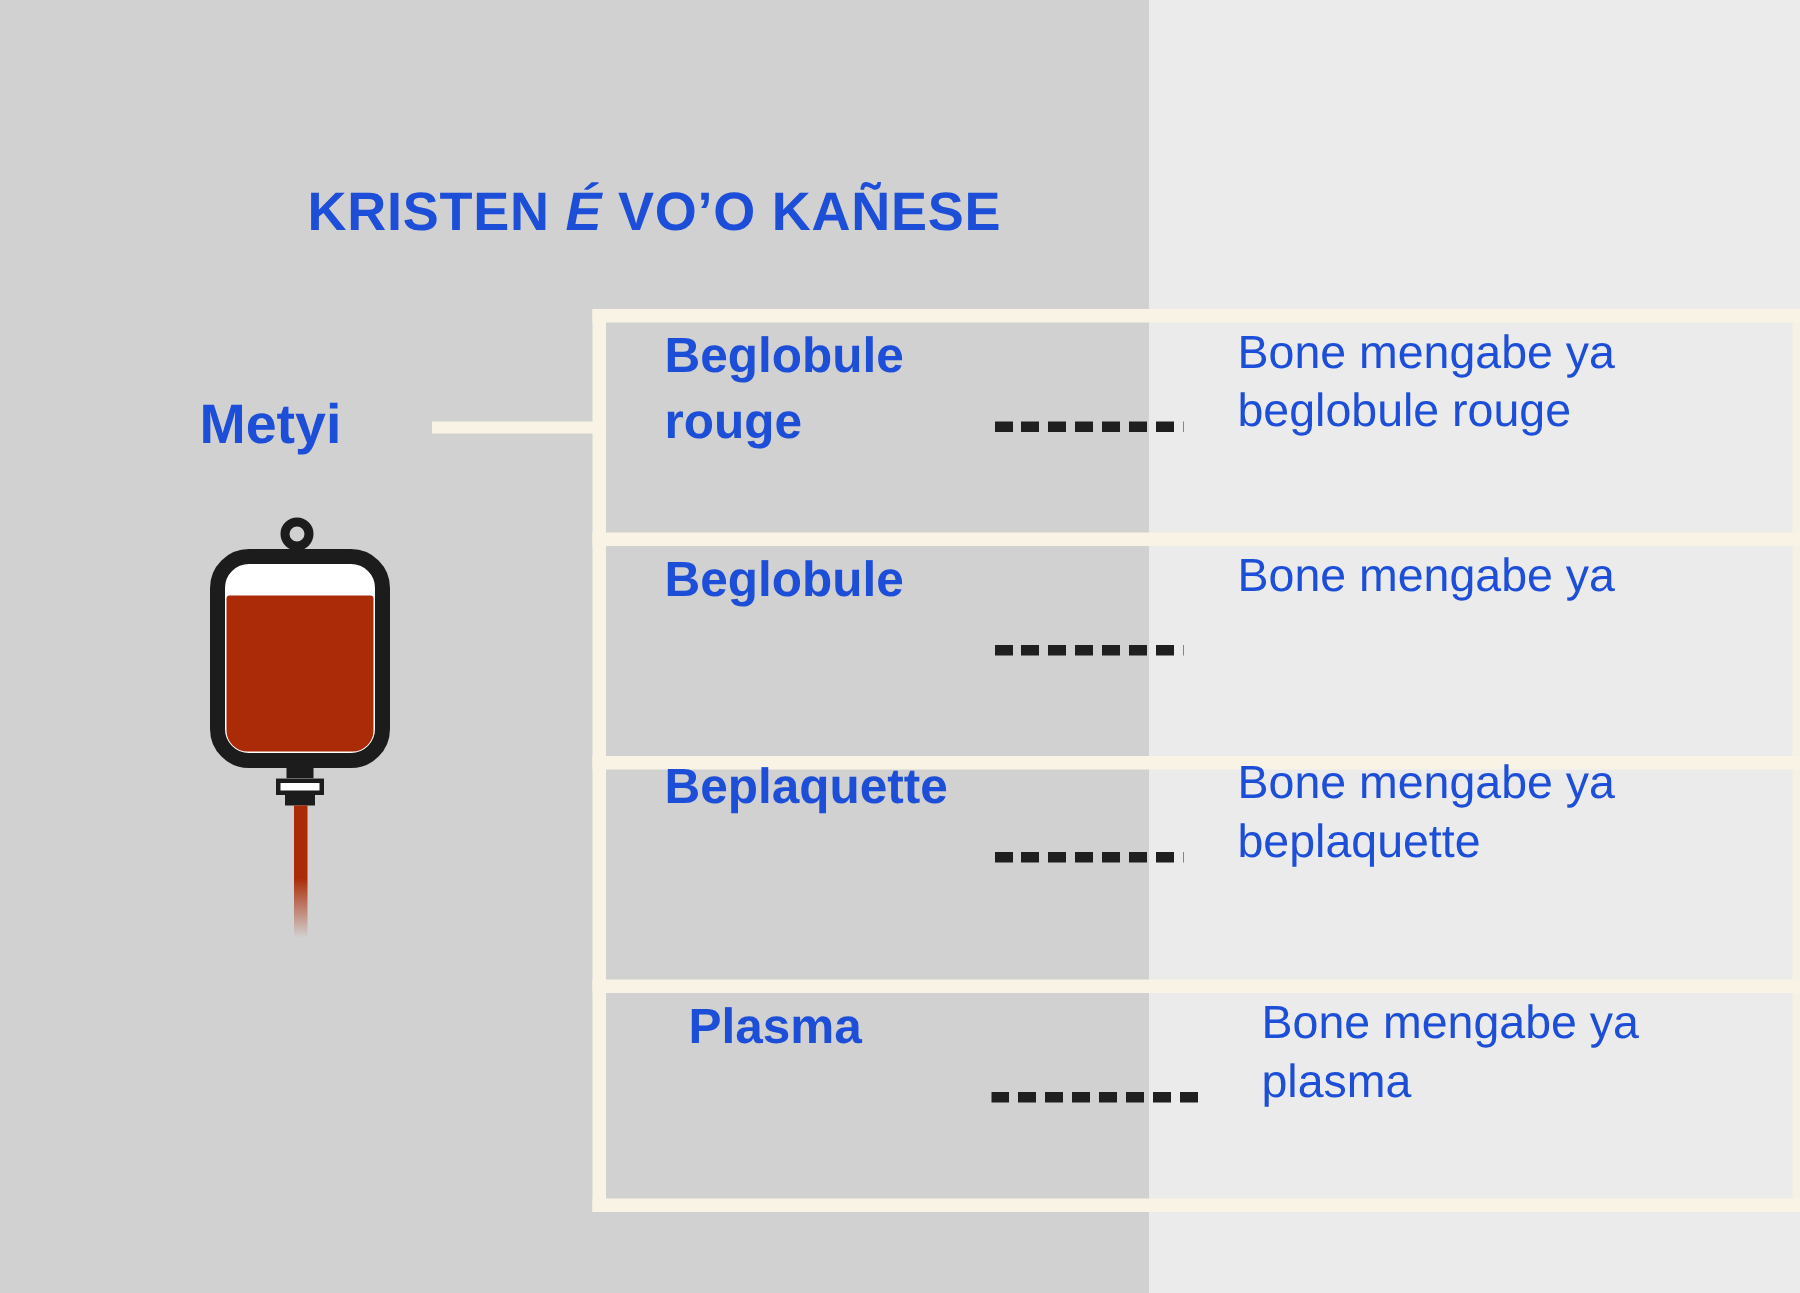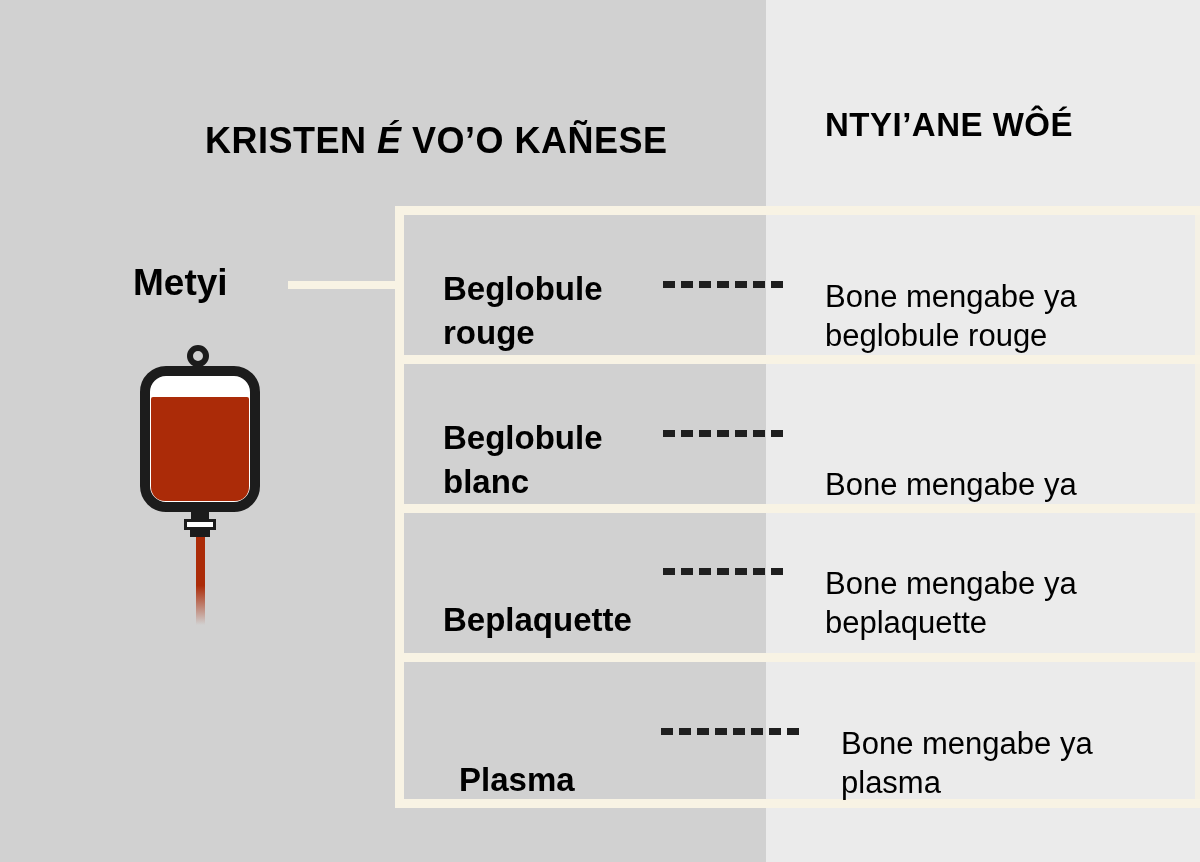--- a/index.html
+++ b/index.html
@@ -1,21 +1,21 @@
 <!DOCTYPE html>
 <html><head>
 <meta charset="utf-8">
 <style>
   html,body{margin:0;padding:0;}
   .stage{
     position:relative;
     width:1200px;height:862px;
     overflow:hidden;
     font-family:"Liberation Sans", sans-serif;
-    color:#000000;
+    color:#1d4ed8;
     background:#d1d1d1;
   }
   
   .bg-left{position:absolute;left:0;top:0;width:766px;height:862px;background:#d1d1d1;}
   .bg-right{position:absolute;left:766px;top:0;width:434px;height:862px;background:#ebebeb;}
 
   
   .hdr-left{
     position:absolute;left:205px;top:120px;
     font-size:36px;font-weight:bold;letter-spacing:.5px;white-space:nowrap;
@@ -46,21 +46,21 @@
   .tl-h2{top:504px;}
   .tl-h3{top:653px;}
   .tl-h4{top:799px;}
 
   
   .row{position:absolute;left:404px;width:796px;height:140px;}
   .row-0{top:215px;}
   .row-1{top:364px;}
   .row-2{top:502px;padding-left:44px;}
   .row-3{top:662px;margin-left:16px;}
-  .cell{position:absolute;top:0;height:100%;display:flex;align-items:flex-end;}
+  .cell{position:absolute;top:0;height:100%;display:flex;align-items:flex-start;}
   .term{left:39px;font-size:33px;font-weight:bold;line-height:44px;}
   .term span:empty{display:none;}
   .desc{left:421px;font-size:31px;line-height:39px;}
   .dashes{
     position:absolute;top:50%;margin-top:-4px;height:7px;
     background:repeating-linear-gradient(to right,#1f1f1f 0 12px,transparent 12px 18px);
   }
   .row-0 .dashes,.row-1 .dashes,.row-2 .dashes{left:259px;width:126px;}
   .row-3 .dashes{left:241px;width:143px;}
 
@@ -90,21 +90,20 @@
 </style>
 </head>
 <body>
 
 <div class="stage">
   <div class="bg-left"></div>
   <div class="bg-right"></div>
 
   <div class="hdr-left"><span>KRISTEN </span><span class="accent">É</span><span> VO’O KAÑESE</span></div>
   <div class="hdr-right">
-    <div>NTYI’ANE WÔÉ</div>
   </div>
 
   <div class="source-label">
     <div>Metyi</div>
   </div>
   <div class="connector"></div>
 
   <div>
     <div class="bag-ring"></div>
     <div class="bag-body"></div>
@@ -136,21 +135,20 @@
         <span style="display:block">Bone mengabe ya</span>
         <span style="display:block">beglobule rouge</span>
       </div>
     </div>
   </div>
 
   <div class="row row-1">
     <div class="cell term">
       <div>
         <span style="display:block">Beglobule</span>
-        <span style="display:block">blanc</span>
       </div>
     </div>
     <div class="dashes"></div>
     <div class="cell desc">
       <div>
         <span style="display:block">Bone mengabe ya</span>
       </div>
     </div>
   </div>
 

